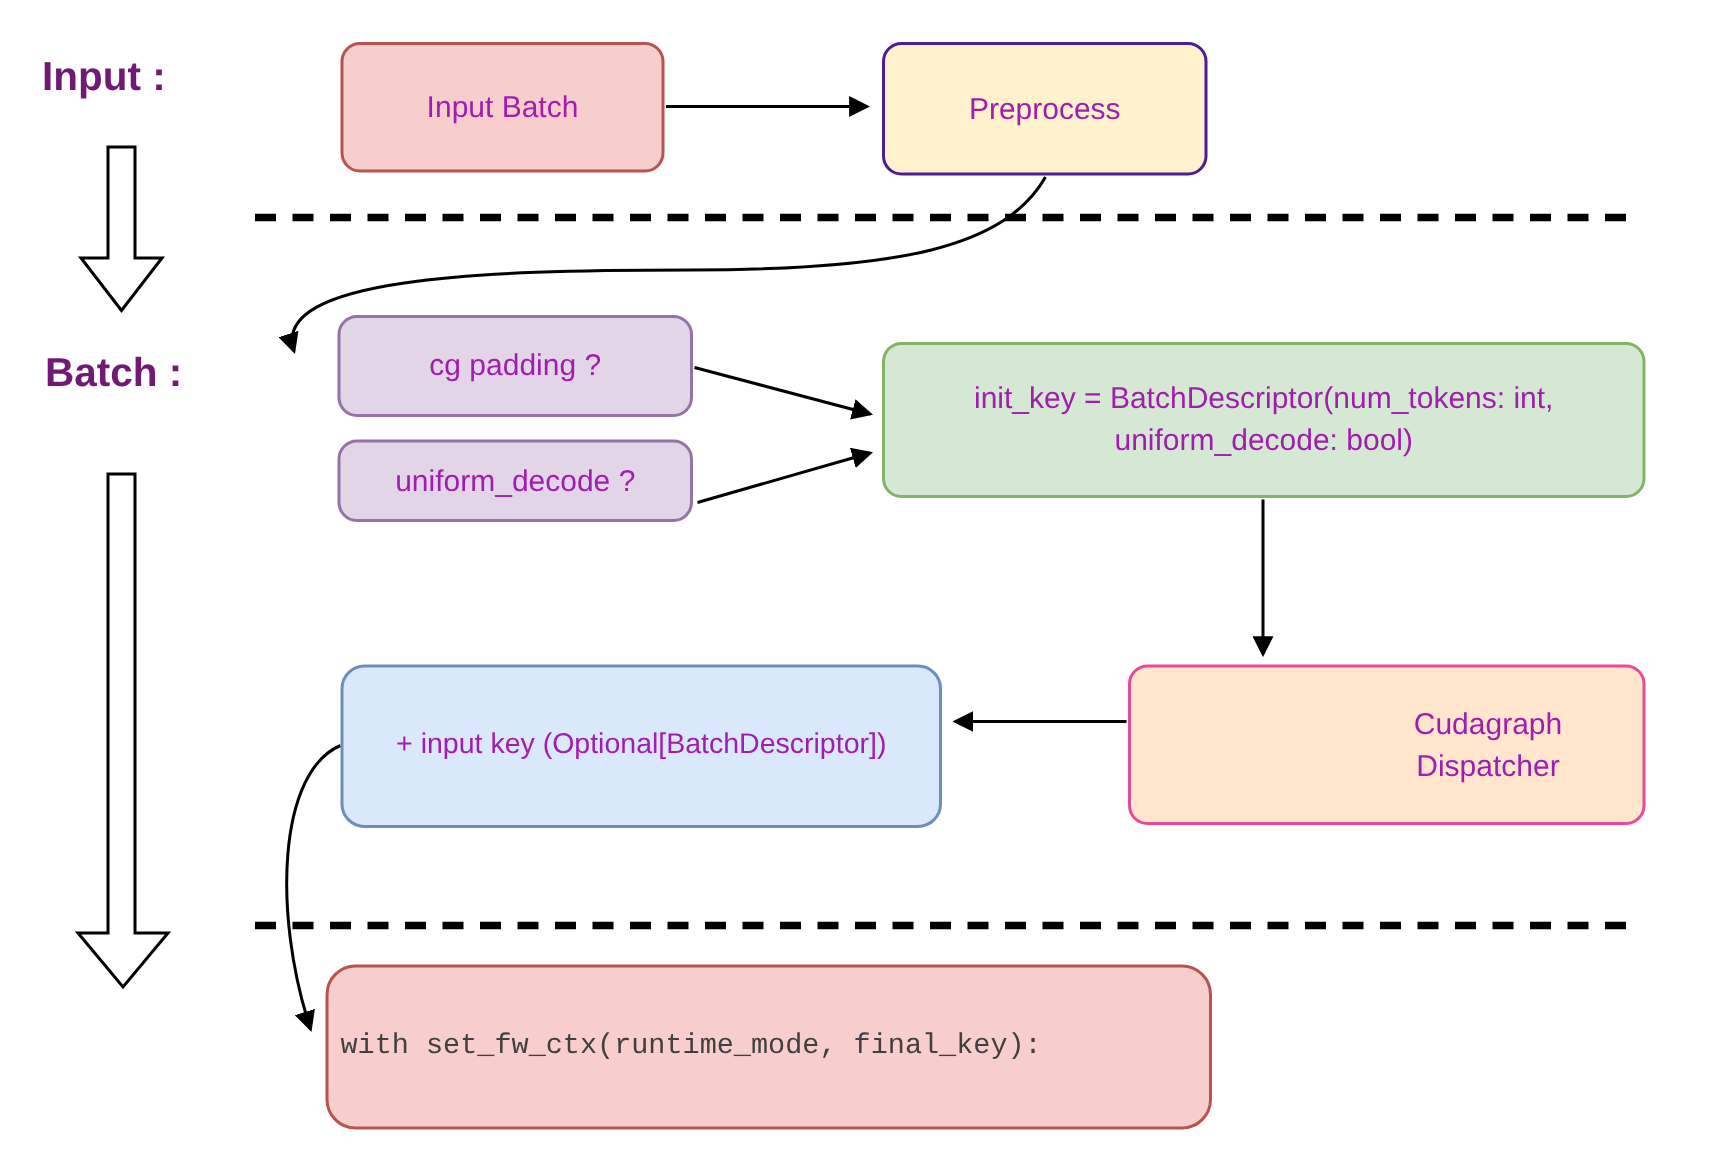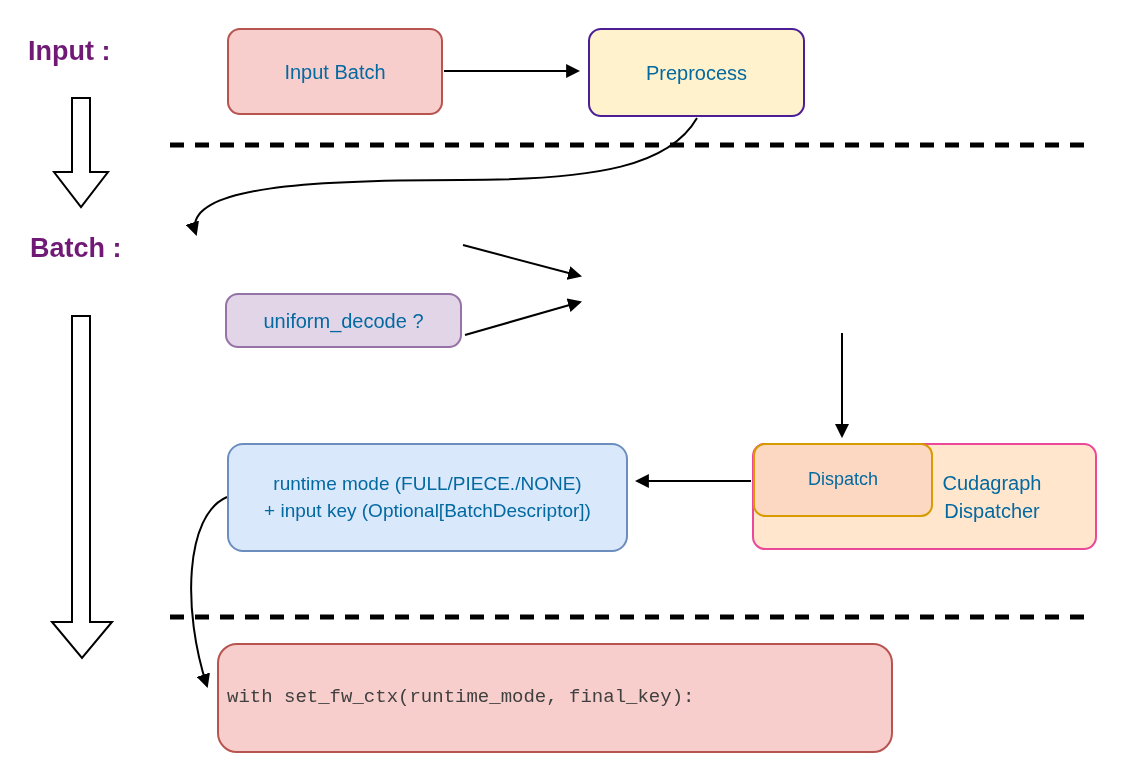--- a/index.html
+++ b/index.html
@@ -19,35 +19,35 @@
     white-space:nowrap;
   }
   .node{
     position:absolute;
     box-sizing:border-box;
     border-radius:13px;
     display:flex;
     align-items:center;
     justify-content:center;
     text-align:center;
-    color:#0369a1;
+    color:#a21caf;
     font-size:20px;
     line-height:1.4;
   }
   .node-input-batch{left:227px;top:28px;width:216px;height:87px;background:#f8cecc;border:2px solid #b85450;}
   .node-preprocess{left:588px;top:28px;width:217px;height:89px;background:#fff2cc;border:2px solid #4c1d95;}
   .node-cg-padding{left:225px;top:210px;width:237px;height:68px;background:#e1d5e7;border:2px solid #9673a6;}
   .node-uniform-decode{left:225px;top:293px;width:237px;height:55px;background:#e1d5e7;border:2px solid #9673a6;}
   .node-init-key{left:588px;top:228px;width:509px;height:104px;background:#d5e8d4;border:2px solid #82b366;flex-direction:column;}
   .node-cudagraph{left:752px;top:443px;width:345px;height:107px;background:#ffe6cc;border:2px solid #ec4899;justify-content:flex-end;}
   .node-cudagraph .wrap-label{width:170px;margin-right:18px;}
   .node-dispatch{left:753px;top:443px;width:180px;height:74px;background:#fcd8c2;border:2px solid #d79b00;font-size:18px;border-radius:12px;}
   .node-runtime{left:227px;top:443px;width:401px;height:109px;background:#dae8fc;border:2px solid #6c8ebf;flex-direction:column;font-size:19px;border-radius:16px;}
   .node-code{
-    left:217px;top:643px;width:676px;height:110px;
+    left:217px;top:643px;width:591px;height:110px;
     background:#f8cecc;border:2px solid #b85450;border-radius:20px;
     flex-direction:column;align-items:flex-start;justify-content:center;
     font-family:"Liberation Mono","DejaVu Sans Mono",monospace;
     font-size:19px;color:#404040;text-align:left;
     padding-left:8px;
   }
   .node-code .code-line{white-space:pre;line-height:1.55;}
   .line{display:block;}
 </style>
 </head>
@@ -82,36 +82,39 @@
   <div class="stage-label" style="left:30px;top:233px;">Batch :</div>
 
   <div class="node node-input-batch">
     <span>Input Batch</span>
   </div>
 
   <div class="node node-preprocess">
     <span>Preprocess</span>
   </div>
 
+  <div class="node node-cg-padding">
+    <span>cg padding ?</span>
+  </div>
 
   <div class="node node-uniform-decode">
     <span>uniform_decode ?</span>
   </div>
 
+  <div class="node node-init-key">
+    <span class="line">init_key = BatchDescriptor(num_tokens: int,</span>
+    <span class="line">uniform_decode: bool)</span>
+  </div>
 
   <div class="node node-cudagraph">
     <span class="wrap-label">Cudagraph Dispatcher</span>
   </div>
 
-  <div class="node node-dispatch">
-    <span>Dispatch</span>
-  </div>
 
   <div class="node node-runtime">
-    <span class="line">runtime mode (FULL/PIECE./NONE)</span>
     <span class="line">+ input key (Optional[BatchDescriptor])</span>
   </div>
 
   <div class="node node-code">
     <span class="code-line">with set_fw_ctx(runtime_mode, final_key):</span>
   </div>
 
 </div>
 
 </body></html>

